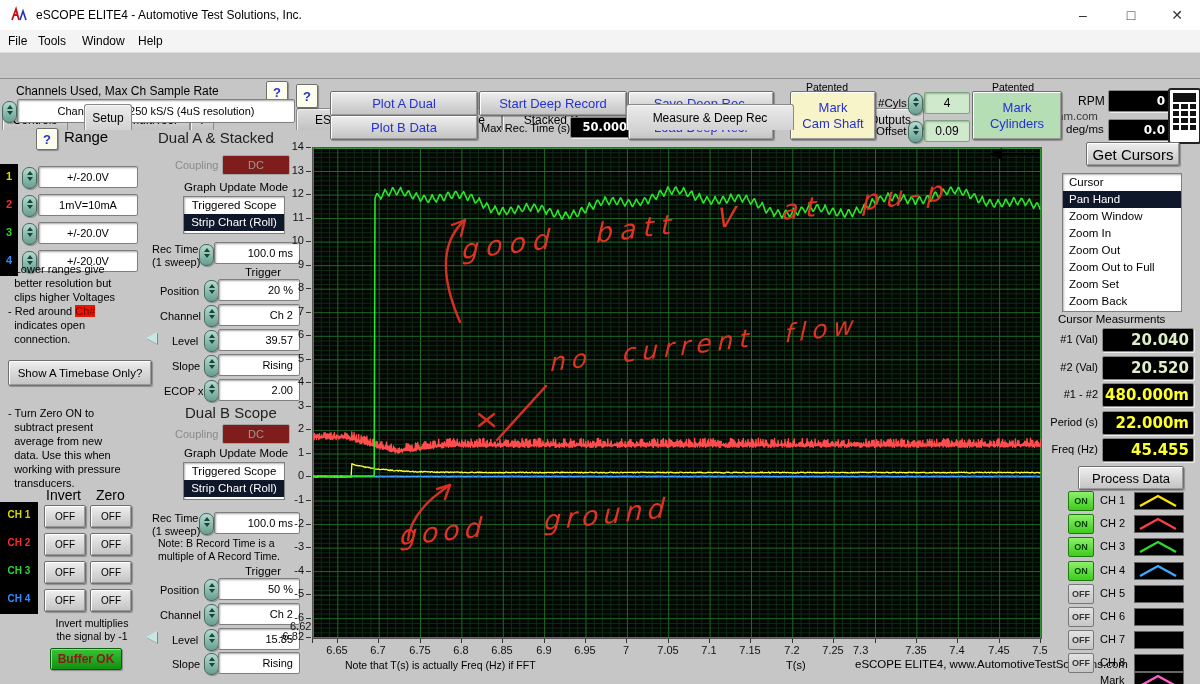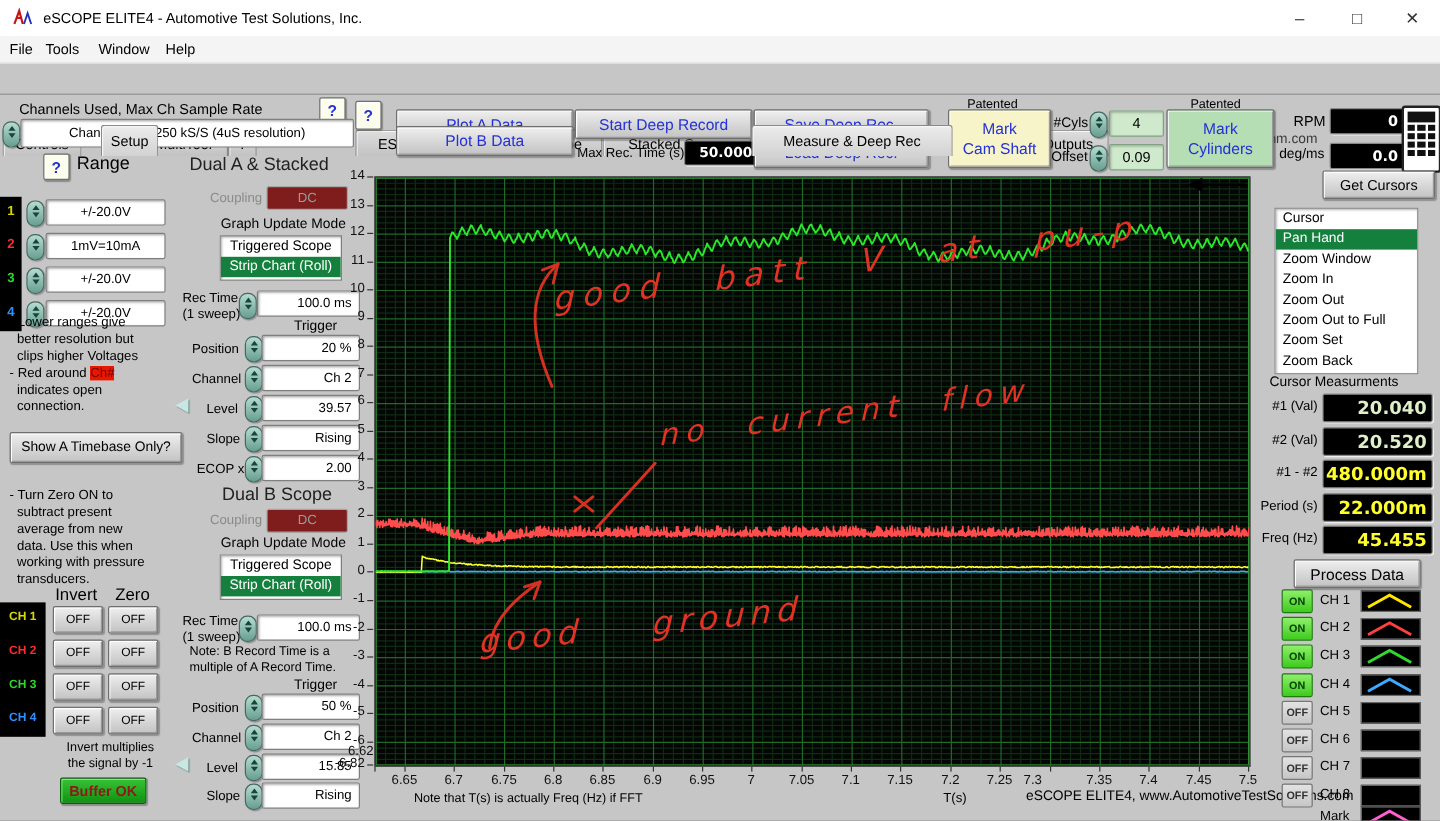--- a/index.html
+++ b/index.html
@@ -32,21 +32,21 @@
   .spin{position:absolute;width:13px;height:20px;border:1px solid #46695f;border-radius:7px;
       background:linear-gradient(180deg,#b6dcd0 0%,#679e90 100%);box-shadow:1px 1px 1px rgba(0,0,0,.3);}
   .tri-up{width:0;height:0;border-left:3px solid transparent;border-right:3px solid transparent;
       border-bottom:4px solid #17453a;margin:3px auto 2px auto;}
   .tri-dn{width:0;height:0;border-left:3px solid transparent;border-right:3px solid transparent;
       border-top:4px solid #17453a;margin:0 auto;}
   .lvind{width:0;height:0;border-top:6px solid transparent;border-bottom:6px solid transparent;
       border-right:11px solid #c8e6e2;filter:drop-shadow(1px 1px 0 #6d8d88);}
   .listbox{background:#fff;border:1px solid #7f7f7f;box-shadow:inset 1px 1px 2px rgba(0,0,0,.3);overflow:hidden;}
   .listrow{height:17px;line-height:17px;padding-left:6px;font-size:11.5px;}
-  .listrow.sel{background:#15803d;color:#fff;}
+  .listrow.sel{background:#0f172a;color:#fff;}
   .tab{position:absolute;top:56px;height:21px;background:linear-gradient(180deg,#dedede,#c2c2c2);
       border:1px solid #8a8a8a;border-bottom:none;border-radius:3px 3px 0 0;
       display:flex;align-items:center;justify-content:center;font-size:12px;box-shadow:inset 1px 1px 0 #f5f5f5;}
   .tab.active{top:52px;height:25px;background:linear-gradient(180deg,#ececec,#d2d2d2);z-index:3;}
   .chnum{position:absolute;font-size:11px;font-weight:bold;text-align:center;}
   .hw{position:absolute;color:#e23224;font-family:"DejaVu Sans",sans-serif;font-style:italic;
       pointer-events:none;white-space:nowrap;z-index:5;}
   .hw1{left:150px;top:86px;font-size:27px;letter-spacing:7px;word-spacing:24px;
       transform:rotate(-7deg) skewX(-9deg);transform-origin:left top;}
   .hw2{left:238px;top:200px;font-size:25px;letter-spacing:6px;word-spacing:16px;
@@ -290,23 +290,23 @@
   <div class="abs wfield rfield" style="left:218px;top:628px;width:74px;height:20px;line-height:20px;"><span>15.85</span></div>
   <span class="abs" style="left:172px;top:658px;font-size:11px;">Slope</span>
   <div class="abs spin" style="left:204px;top:653px;">
       <div class="tri-up"></div>
       <div class="tri-dn"></div>
     </div>
   <div class="abs wfield rfield" style="left:218px;top:652px;width:74px;height:20px;line-height:20px;"><span>Rising</span></div>
 
   <div class="abs qbtn" style="left:296px;top:84px;width:20px;height:22px;font-size:13px;">?</div>
   <div class="abs b3 blue" style="left:330px;top:91px;width:146px;height:23px;font-size:13px;">
-      <span>Plot A Data</span>
-    </div>
-  <div class="abs b3 blue" style="left:330px;top:105px;width:146px;height:23px;font-size:13px;">
+      <span>Plot A Dual</span>
+    </div>
+  <div class="abs b3 blue" style="left:330px;top:115px;width:146px;height:23px;font-size:13px;">
       <span>Plot B Data</span>
     </div>
   <div class="abs b3 blue" style="left:479px;top:91px;width:146px;height:23px;font-size:13px;">
       <span>Start Deep Record</span>
     </div>
   <span class="abs" style="left:481px;top:122px;font-size:11px;">Max Rec. Time (s)</span>
   <div class="abs disp" style="left:570px;top:117px;width:56px;height:19px;line-height:19px;font-size:11.5px;padding-right:4px;"><span>50.000</span></div>
   <div class="abs b3 blue" style="left:628px;top:91px;width:144px;height:23px;font-size:13px;">
       <span>Save Deep Rec.</span>
     </div>
@@ -470,21 +470,21 @@
       <div class="abs" style="left: 1040px; top: 639px; width: 1px; height: 4px; background: rgb(51, 51, 51);"></div>
     </div>
   <span class="abs small" style="left:345px;top:659px;font-size:10.5px;">Note that T(s) is actually Freq (Hz) if FFT</span>
   <span class="abs" style="left:786px;top:659px;font-size:11px;">T(s)</span>
   <span class="abs" style="top: 658px; font-size: 11.5px; left: 855px;">eSCOPE ELITE4, www.AutomotiveTestSolutions.com</span>
 
   <svg class="abs" width="50" height="14" style="left:990px;top:147px;">
     <line x1="12" y1="7" x2="48" y2="7" stroke="#000" stroke-width="2"></line>
     <polygon points="12,1 0,7 12,13" fill="#000"></polygon>
   </svg>
-  <div class="abs b3" style="left:1086px;top:142px;width:92px;height:22px;font-size:12px;margin-left:16px;">
+  <div class="abs b3" style="left:1086px;top:142px;width:92px;height:22px;font-size:15px;">
       <span>Get Cursors</span>
     </div>
   <div id="tool-list" class="abs listbox" style="left:1062px;top:173px;width:118px;height:137px;">
       <div class="listrow">Cursor</div>
       <div class="listrow sel">Pan Hand</div>
       <div class="listrow">Zoom Window</div>
       <div class="listrow">Zoom In</div>
       <div class="listrow">Zoom Out</div>
       <div class="listrow">Zoom Out to Full</div>
       <div class="listrow">Zoom Set</div>

